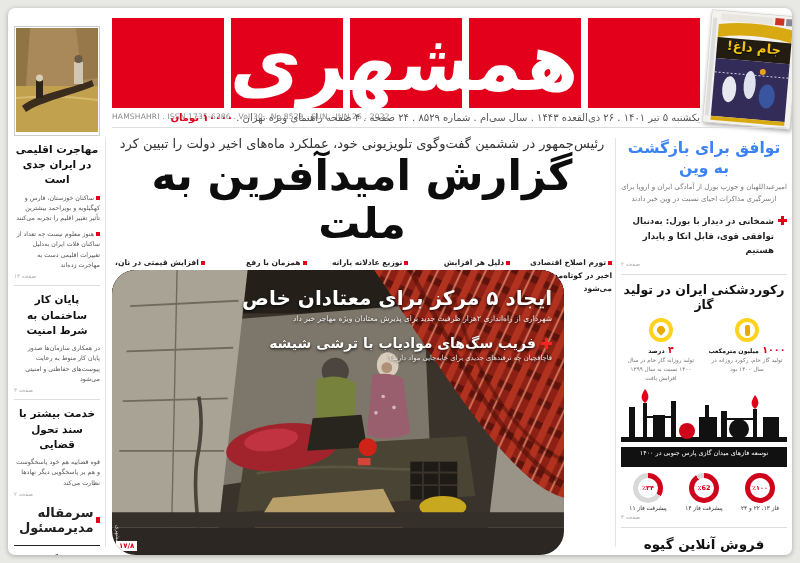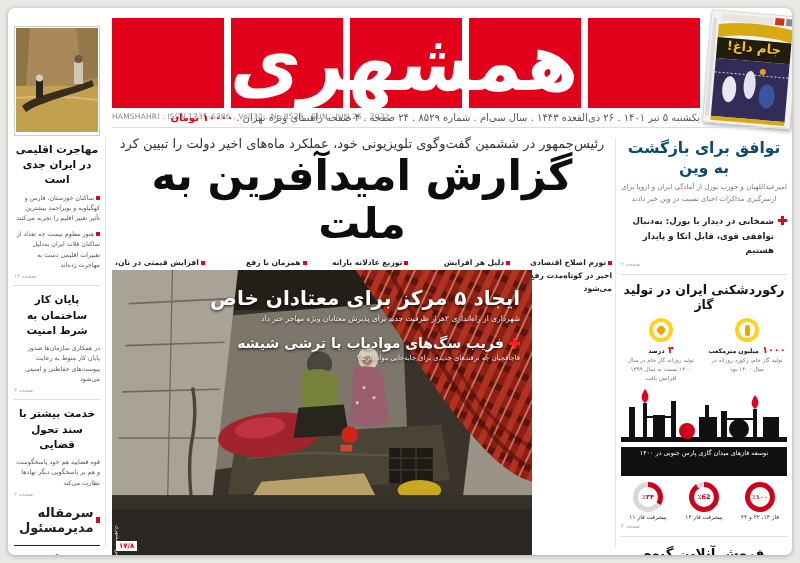--- a/index.html
+++ b/index.html
@@ -40,60 +40,60 @@
   .ed-label .sq{width:6px;height:6px;margin-left:0;}
   .ed-h{font-size:10.5px;font-weight:bold;color:#111;text-align:center;line-height:1.5;margin-top:5px;}
   
   .lead{position:absolute;left:104px;top:128px;width:500px;direction:rtl;}
   .kicker{font-size:13px;color:#333;text-align:center;}
   .lead-h{font-size:42px;font-weight:bold;color:#0d0d0d;text-align:center;line-height:1.15;margin-top:1px;}
   .lead-bullets{display:flex;gap:9px;margin-top:7px;}
   .lead-bullet{flex:1;font-size:7.6px;font-weight:bold;color:#222;line-height:1.75;text-align:right;}
   .lead-ref{font-size:5.8px;color:#999;text-align:left;margin-top:1px;}
   
-  .photo{position:absolute;left:104px;top:262px;width:420px;height:285px;overflow:hidden;background:#2c2722;}
+  .photo{position:absolute;left:104px;top:262px;width:452px;height:285px;overflow:hidden;background:#2c2722;border-radius:24px;}
   .photo svg{position:absolute;inset:0;}
   .ph-overlay{position:absolute;right:12px;top:16px;width:370px;direction:rtl;text-align:right;color:#fff;
     text-shadow:0 1px 3px rgba(0,0,0,.85);z-index:2;}
   .ph-h{font-size:20px;font-weight:bold;line-height:1.25;}
   .ph-sub{font-size:7.5px;margin-top:3px;color:#f3f3f3;}
   .ph-h2{font-size:14px;font-weight:bold;margin-top:12px;display:flex;align-items:center;gap:5px;
     justify-content:flex-start;}
   .ph-sub2{font-size:6.8px;margin-top:3px;color:#eee;}
   .cross{display:inline-block;width:11px;height:11px;position:relative;flex:0 0 auto;}
   .cross::before{content:"";position:absolute;left:0;top:4px;width:11px;height:3px;background:#ff2020;}
   .cross::after{content:"";position:absolute;left:4px;top:0;width:3px;height:11px;background:#ff2020;}
   .cross.dark::before,.cross.dark::after{background:#e2001a;}
   .ph-credit{position:absolute;left:3px;bottom:30px;transform:rotate(90deg);transform-origin:left bottom;
     font-size:5.5px;color:#ddd;z-index:2;white-space:nowrap;}
   .ph-tag{position:absolute;left:4px;bottom:4px;background:#fff;color:#e2001a;font-weight:bold;
     font-size:7px;padding:1px 3px;z-index:2;}
   
   .rightcol{position:absolute;left:613px;top:130px;width:166px;direction:rtl;}
-  .rc-h1{font-size:15.5px;font-weight:bold;color:#0c4a6e;text-align:center;line-height:1.3;}
+  .rc-h1{font-size:15.5px;font-weight:bold;color:#3b82f6;text-align:center;line-height:1.3;}
   .rc-sub{font-size:7px;color:#777;line-height:1.7;text-align:center;margin-top:4px;}
   .rc-hl{font-size:8.6px;font-weight:bold;color:#222;line-height:1.7;margin-top:8px;display:flex;gap:4px;}
   .rc-hl .cross{margin-top:2px;width:9px;height:9px;}
   .rc-hl .cross::before{top:3px;width:9px;height:3px;}
   .rc-hl .cross::after{left:3px;height:9px;width:3px;}
   .rc-div{border-top:1px solid #ddd;margin:7px 0;}
   .gas-h{font-size:12.5px;font-weight:bold;color:#111;text-align:center;}
   .gas-stats{display:flex;gap:6px;margin-top:6px;}
   .gas-stat{flex:1;text-align:center;}
   .stat-ic{width:24px;height:24px;border-radius:50%;background:#ffd21e;margin:0 auto;position:relative;}
   .stat-ic::before{content:"";position:absolute;inset:4px;background:#fff;border-radius:50%;}
   .stat-ic .g{position:absolute;z-index:1;}
   .g-cyl{left:9.5px;top:7px;width:5px;height:11px;background:#eaa700;border-radius:2px;}
   .g-flame{left:8px;top:8px;width:8px;height:8px;background:#eaa700;border-radius:50% 50% 50% 0;
     transform:rotate(-45deg);}
   .stat-val{margin-top:2px;font-size:9.5px;font-weight:bold;color:#e2001a;}
   .stat-val .unit{font-size:6.2px;color:#111;}
   .stat-cap{font-size:5.7px;color:#777;line-height:1.6;margin-top:1px;}
   .refinery{margin-top:4px;}
-  .gas-bar{background:#111;color:#fff;font-size:6.4px;text-align:center;line-height:12px;height:29px;}
+  .gas-bar{background:#111;color:#fff;font-size:6.4px;text-align:center;line-height:12px;height:20px;}
   .donuts{display:flex;justify-content:space-between;margin-top:6px;padding:0 2px;}
   .donut-item{width:50px;text-align:center;}
   .donut{width:30px;height:30px;border-radius:50%;margin:0 auto;position:relative;}
   .donut::before{content:"";position:absolute;inset:5px;background:#fff;border-radius:50%;}
   .donut-pct{position:absolute;inset:0;display:flex;align-items:center;justify-content:center;
     font-size:6.5px;font-weight:bold;color:#d0021b;z-index:1;}
   .donut-cap{font-size:5.8px;color:#333;margin-top:2px;}
   .giveh-h{font-size:13.5px;font-weight:bold;color:#111;text-align:center;line-height:1.4;}
 </style>
 </head>

